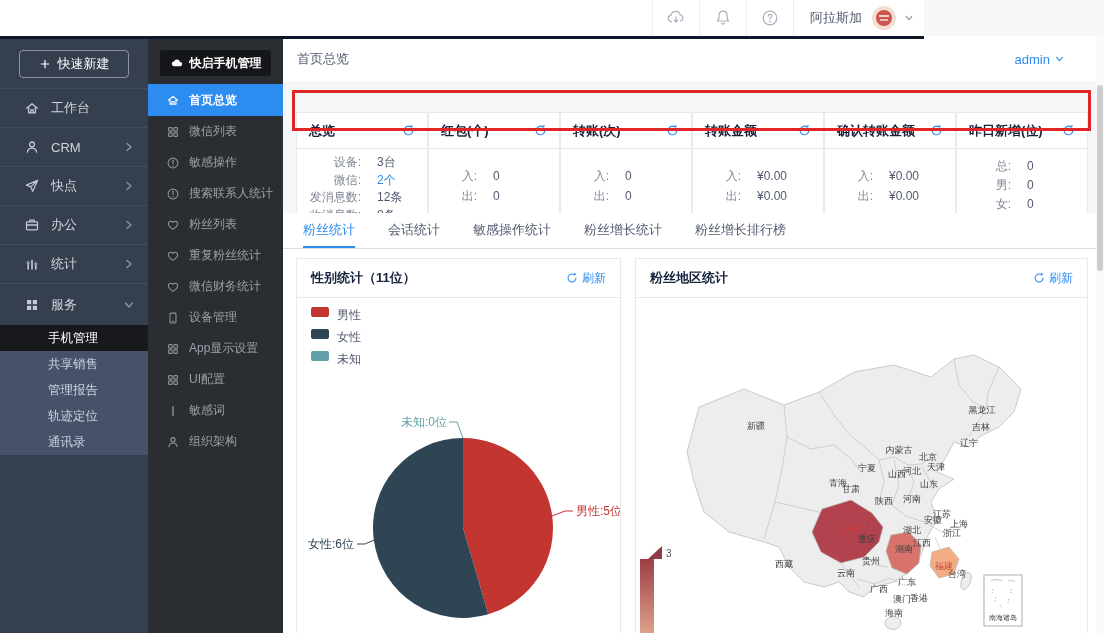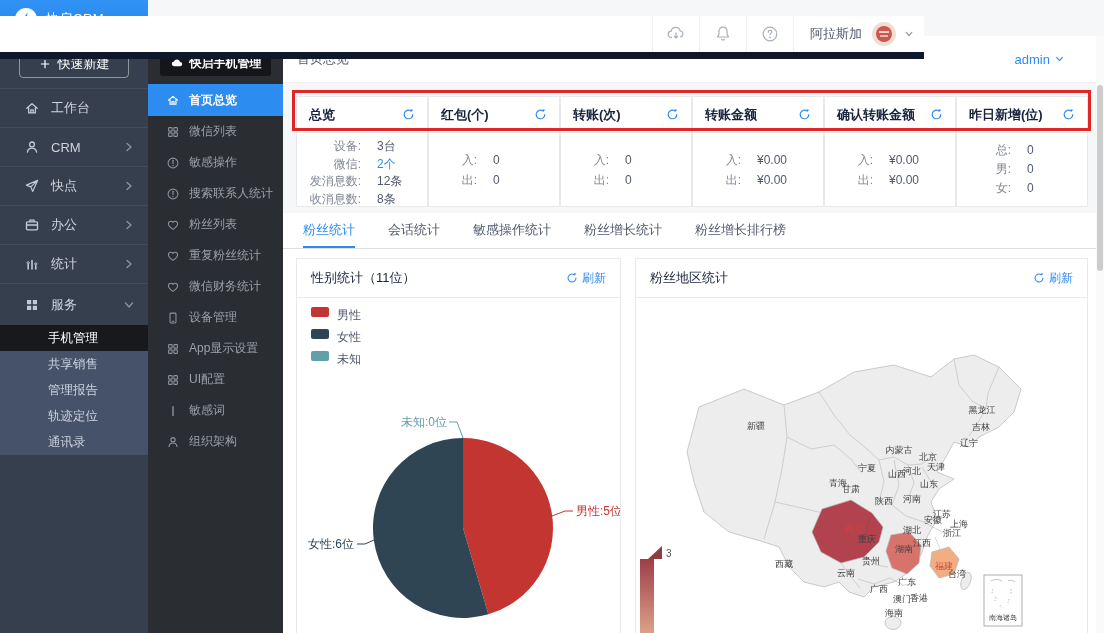--- a/index.html
+++ b/index.html
@@ -1,20 +1,20 @@
 <!DOCTYPE html>
 <html><head>
 <meta charset="utf-8">
 <style>
   html,body{margin:0;padding:0}
   body{width:1104px;height:633px;overflow:hidden;position:relative;background:#f5f7f9;
        font-family:"Liberation Sans","DejaVu Sans",sans-serif;}
   svg{display:block}
   
-  .topbar{position:absolute;top:16px;left:0;width:924px;height:36px;background:#fff;border-bottom:7px solid #0f172a;z-index:6}
+  .topbar{position:absolute;top:0;left:0;width:924px;height:36px;background:#fff;border-bottom:3px solid #0f172a;z-index:6}
   .brand{position:absolute;left:0;top:0;width:148px;height:37px;background:linear-gradient(180deg,#3093f5,#2a83e9);
          color:#fff;display:flex;align-items:center;gap:9px;padding-left:15px;box-sizing:border-box}
   .logo{width:22px;height:22px;background:#fff;border-radius:50%;display:flex;align-items:center;justify-content:center;flex:0 0 auto}
   .brand-name{font-size:13px;letter-spacing:.5px}
   .tb-right{position:absolute;right:6px;top:0;height:36px;display:flex;align-items:center}
   .tb-sep{width:1px;height:36px;background:#efefef}
   .tb-ic{width:46px;height:36px;display:flex;align-items:center;justify-content:center;color:#a9b1bc;cursor:pointer}
   .tb-user{font-size:13px;color:#515a6e;padding:0 10px 0 16px;cursor:pointer}
   .avatar{width:24px;height:24px;border-radius:50%;background:#f1dfd1;position:relative;overflow:hidden;cursor:pointer;flex:0 0 auto}
   .avatar i{position:absolute;left:4px;top:4px;width:16px;height:16px;border-radius:50%;background:#cd5750}
@@ -38,21 +38,21 @@
   .pill{margin:14px 12px 0;height:26px;background:#141619;border-radius:3px;color:#fff;font-size:12px;font-weight:bold;display:flex;align-items:center;justify-content:center;gap:6px;cursor:pointer}
   .ssitem{height:31px;display:flex;align-items:center;padding-left:18px;font-size:12px;gap:9px;cursor:pointer}
   .ssitem .ic{width:14px;height:14px;color:#8d949b;flex:0 0 auto}
   .ssitem.active{height:32px;margin-top:8px;background:#2d8cf0;color:#fff;font-weight:bold}
   .ssitem.active .ic{color:#fff}
   
   .main{position:absolute;top:36px;left:283px;width:813px;bottom:0;background:#f5f7f9}
   .crumb{position:absolute;top:0;left:0;right:0;height:46px;background:#fff;border-bottom:1px solid #f0f0f0}
   .crumb-t{position:absolute;left:14px;top:0;line-height:46px;font-size:13px;color:#515a6e}
   .admin{position:absolute;right:32px;top:0;height:46px;display:flex;align-items:center;gap:5px;font-size:13px;color:#2d8cf0;cursor:pointer}
-  .cards{position:absolute;left:13px;top:60px;width:792px;height:111px;display:flex;}
+  .cards{position:absolute;left:13px;top:76px;width:792px;height:111px;display:flex;}
   .card{flex:1;background:#fff;border:1px solid #e8eaec;box-sizing:border-box;overflow:hidden}
   .chead{height:35px;border-bottom:1px solid #e8eaec;display:flex;align-items:center;justify-content:space-between;padding:0 12px}
   .ctitle{font-size:13px;font-weight:bold;color:#17233d;white-space:nowrap}
   .cref{color:#2d8cf0;cursor:pointer;display:flex;flex:0 0 auto}
   .cbody{padding-top:5px}
   .crow{display:flex;font-size:12px;line-height:17.5px}
   .crow .lbl{width:64px;text-align:right;color:#808695;white-space:nowrap}
   .crow .val{margin-left:16px;color:#515a6e;white-space:nowrap}
   .val.blue{color:#2d8cf0}
   .cbody.p2{padding-top:17px}
@@ -63,21 +63,21 @@
   .cbody.p3 .lbl{width:54px}
   .redbox{position:absolute;left:9px;top:54px;width:799px;height:41px;border:3px solid #e02626;box-sizing:border-box;z-index:4;pointer-events:none}
   .lower{position:absolute;left:0;top:177px;width:813px;height:420px;background:#fff;overflow:hidden}
   .tabs{height:36px;border-bottom:1px solid #dcdee2;padding-left:20px;display:flex;gap:33px;box-sizing:border-box}
   .tab{line-height:33px;font-size:13px;color:#515a6e;cursor:pointer;border-bottom:2px solid transparent;white-space:nowrap}
   .tab.active{color:#2d8cf0;border-bottom-color:#2d8cf0}
   .panel{position:absolute;background:#fff;border:1px solid #e8eaec;box-sizing:border-box;overflow:hidden}
   .gpanel{left:13px;top:45px;width:325px;height:400px}
   .rpanel{left:352px;top:45px;width:453px;height:400px}
   .phead{height:38px;border-bottom:1px solid #e8eaec;display:flex;align-items:center;justify-content:space-between;padding:0 14px}
-  .ptitle{font-size:13px;font-weight:normal;color:#17233d}
+  .ptitle{font-size:13px;font-weight:bold;color:#17233d}
   .pref{font-size:12px;color:#2d8cf0;display:flex;align-items:center;gap:4px;cursor:pointer}
   .glegend{position:absolute;left:14px;top:48px;z-index:2}
   .glrow{display:flex;gap:8px;height:22px;cursor:pointer}
   .sw{width:18px;height:10px;border-radius:2px}
   .gltxt{font-size:12px;color:#515a6e}
   .piesvg,.mapsvg{position:absolute;left:0;top:38px}
   .plabel{font-size:12px}
   .mlabel{font-size:9px;fill:#3f3f3f}
   .mlabel.red{fill:#cf4141}
   .prov{fill:#ededed;stroke:#b6b6b6;stroke-width:.7}

